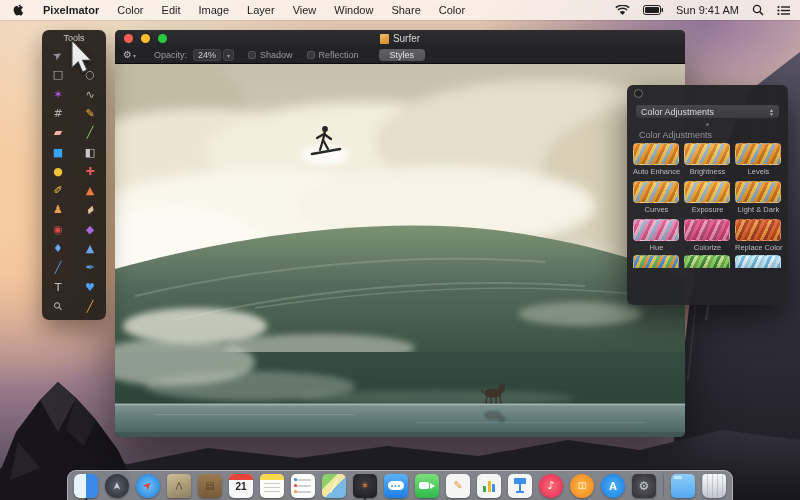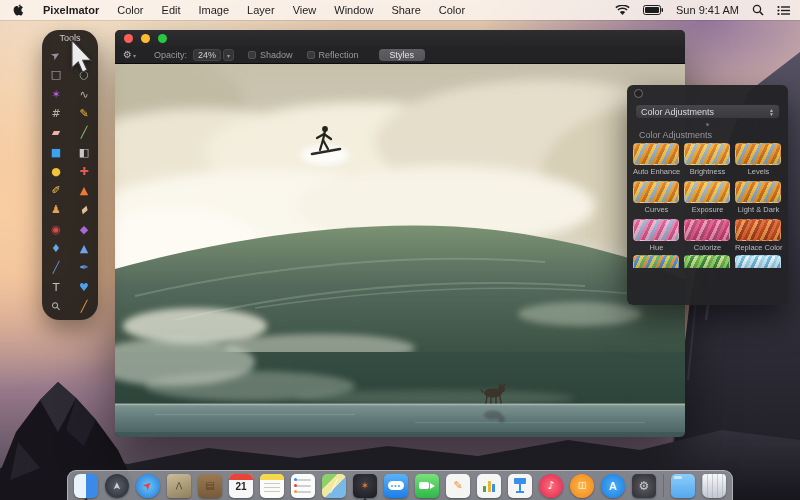--- a/index.html
+++ b/index.html
@@ -18,22 +18,22 @@
   .menubar{position:absolute;left:0;top:0;width:800px;height:20px;background:rgba(250,242,236,.88);
     display:flex;align-items:center;font-size:11px;color:#1d1d1f;z-index:40;box-shadow:0 .5px 0 rgba(0,0,0,.18);}
   .menu-left{display:flex;align-items:center;height:100%;}
   .apple{padding:0 10px 0 13px;display:flex;align-items:center;}
   .menu-item{padding:0 9px;height:100%;display:flex;align-items:center;cursor:default;}
   .menu-item.bold{font-weight:bold;}
   .menu-right{margin-left:auto;display:flex;align-items:center;gap:13px;padding-right:10px;height:100%;}
   .clock{font-size:11px;}
 
   
-  .tools{position:absolute;left:42px;top:30px;width:56px;height:290px;background:rgba(36,31,27,.94);
-    border-radius:17px;z-index:30;box-shadow:0 10px 24px rgba(0,0,0,.4);padding-top:3px;}
+  .tools{position:absolute;left:42px;top:30px;width:64px;height:290px;background:rgba(36,31,27,.94);
+    border-radius:7px;z-index:30;box-shadow:0 10px 24px rgba(0,0,0,.4);padding-top:3px;}
   .tools-title{color:#cfccc8;font-size:9px;text-align:center;height:13px;}
   .tools-grid{display:grid;grid-template-columns:1fr 1fr;height:270px;}
   .tool-cell{display:flex;align-items:center;justify-content:center;font-size:11px;}
   .cursor-arrow{position:absolute;left:68px;top:40px;z-index:35;filter:drop-shadow(0 1px 2px rgba(0,0,0,.5));}
 
   
   .win{position:absolute;left:115px;top:30px;width:570px;height:407px;border-radius:5px;overflow:hidden;
     z-index:20;box-shadow:0 22px 50px rgba(0,0,0,.5);background:#1d1d1f;}
   .titlebar{height:17px;background:linear-gradient(#2e2e31,#242427);display:flex;align-items:center;position:relative;}
   .lights{display:flex;gap:8px;padding-left:9px;}
@@ -260,20 +260,24 @@
   <svg class="cursor-arrow" width="26" height="34" viewBox="0 0 17 28">
     <path d="M1,0 L1,23 L6.2,18.2 L9.8,26.5 L13.6,24.6 L10,16.8 L17,16.8 Z" fill="#ececec" stroke="#3a3a3a" stroke-width="1"></path>
   </svg>
 
   <div class="win">
     <div class="titlebar">
       <div class="lights">
         <div class="light" style="background:#ff5f57;"></div>
         <div class="light" style="background:#febc2e;"></div>
         <div class="light" style="background:#28c840;"></div>
+      </div>
+      <div class="win-title">
+        <span class="doc-ico"></span>
+        <span>Surfer</span>
       </div>
     </div>
     <div class="toolbar">
       <span class="gear">
           <span class="glyph">⚙</span>
           <span class="car">▾</span>
         </span>
       <span style="margin-left:12px;">Opacity:</span>
       <span class="opacity-box">24%</span>
       <span class="opacity-dd">▾</span>

